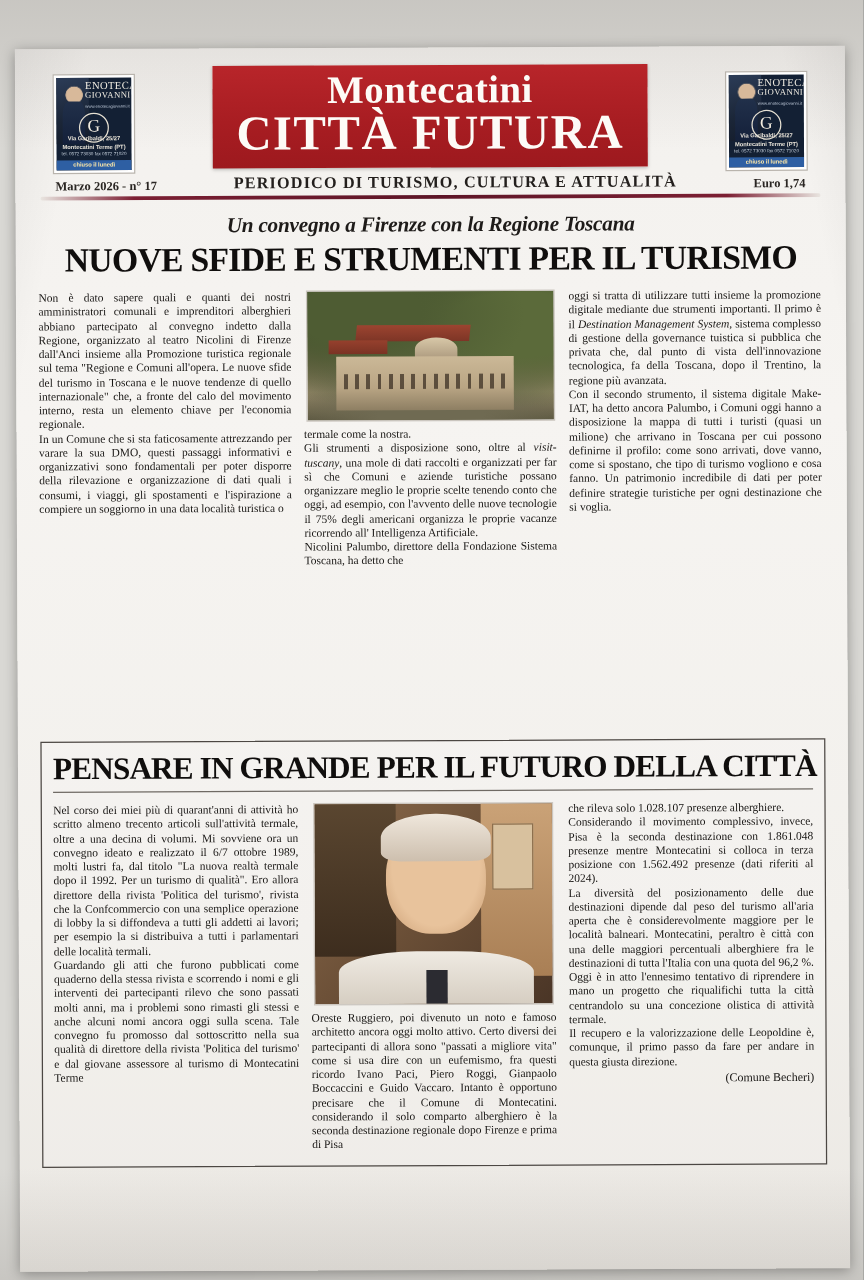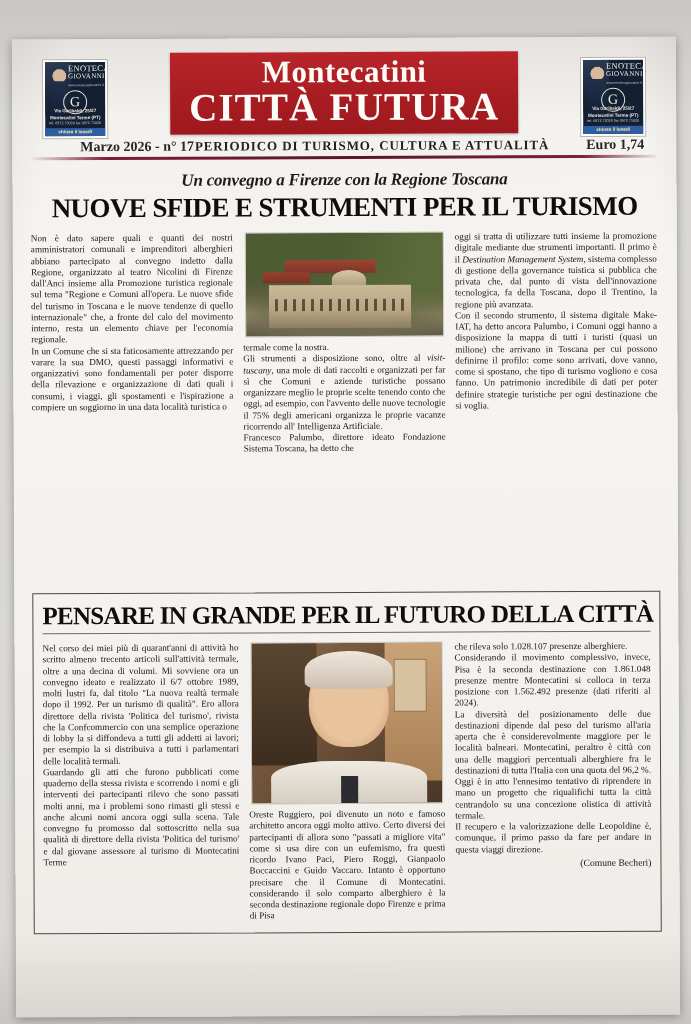--- a/index.html
+++ b/index.html
@@ -164,24 +164,23 @@
     left: 0; right: 0;
     display: flex;
     align-items: flex-end;
     justify-content: space-between;
     padding: 0 14px;
     box-sizing: border-box;
   }
   .issue-date, .issue-price {
     font-family: "Liberation Serif", serif;
     font-weight: bold;
-    font-size: 14px;
+    font-size: 10px;
     color: #2a2623;
     white-space: nowrap;
-    margin-left: 36px;
   }
   .tagline {
     font-family: "Liberation Serif", serif;
     font-weight: bold;
     font-size: 13px;
     letter-spacing: .9px;
     color: #231f1d;
     white-space: nowrap;
   }
   .rule-red {
@@ -419,21 +418,21 @@
           <div class="col">
             <div class="photo-villa">
               <div class="villa-roof"></div>
               <div class="villa-roof2"></div>
               <div class="villa-dome"></div>
               <div class="villa-body"></div>
             </div>
             <div class="body-text">
               <p>termale come la nostra.</p>
               <p><span>Gli strumenti a disposizione sono, oltre al </span><span class="it">visit-tuscany</span><span>, una mole di dati raccolti e organizzati per far sì che Comuni e aziende turistiche possano organizzare meglio le proprie scelte tenendo conto che oggi, ad esempio, con l'avvento delle nuove tecnologie il 75% degli americani organizza le proprie vacanze ricorrendo all' Intelligenza Artificiale.</span></p>
-              <p>Francesco Palumbo, direttore ideato Fondazione Sistema Toscana, ha detto che</p>
+              <p>Nicolini Palumbo, direttore della Fondazione Sistema Toscana, ha detto che</p>
             </div>
           </div>
 
           <div class="col">
             <div class="body-text">
               <p><span>oggi si tratta di utilizzare tutti insieme la promozione digitale mediante due strumenti importanti. Il primo è il </span><span class="it">Destination Management System</span><span>, sistema complesso di gestione della governance tuistica si pubblica che privata che, dal punto di vista dell'innovazione tecnologica, fa della Toscana, dopo il Trentino, la regione più avanzata.</span></p>
               <p>Con il secondo strumento, il sistema digitale Make-IAT, ha detto ancora Palumbo, i Comuni oggi hanno a disposizione la mappa di tutti i turisti (quasi un milione) che arrivano in Toscana per cui possono definirne il profilo: come sono arrivati, dove vanno, come si spostano, che tipo di turismo vogliono e cosa fanno. Un patrimonio incredibile di dati per poter definire strategie turistiche per ogni destinazione che si voglia.</p>
             </div>
           </div>
 
@@ -466,21 +465,21 @@
             <div class="body-text">
               <p>Oreste Ruggiero, poi divenuto un noto e famoso architetto ancora oggi molto attivo. Certo diversi dei partecipanti di allora sono "passati a migliore vita" come si usa dire con un eufemismo, fra questi ricordo Ivano Paci, Piero Roggi, Gianpaolo Boccaccini e Guido Vaccaro. Intanto è opportuno precisare che il Comune di Montecatini. considerando il solo comparto alberghiero è la seconda destinazione regionale dopo Firenze e prima di Pisa</p>
             </div>
           </div>
 
           <div class="col">
             <div class="body-text">
               <p>che rileva solo 1.028.107 presenze alberghiere.</p>
               <p>Considerando il movimento complessivo, invece, Pisa è la seconda destinazione con 1.861.048 presenze mentre Montecatini si colloca in terza posizione con 1.562.492 presenze (dati riferiti al 2024).</p>
               <p>La diversità del posizionamento delle due destinazioni dipende dal peso del turismo all'aria aperta che è considerevolmente maggiore per le località balneari. Montecatini, peraltro è città con una delle maggiori percentuali alberghiere fra le destinazioni di tutta l'Italia con una quota del 96,2 %. Oggi è in atto l'ennesimo tentativo di riprendere in mano un progetto che riqualifichi tutta la città centrandolo su una concezione olistica di attività termale.</p>
-              <p>Il recupero e la valorizzazione delle Leopoldine è, comunque, il primo passo da fare per andare in questa viaggi direzione.</p>
+              <p>Il recupero e la valorizzazione delle Leopoldine è, comunque, il primo passo da fare per andare in questa giusta direzione.</p>
             </div>
             <div class="byline">(Comune Becheri)</div>
           </div>
 
         </div>
       </div>
 
     </div>
   </div>
 </div>

